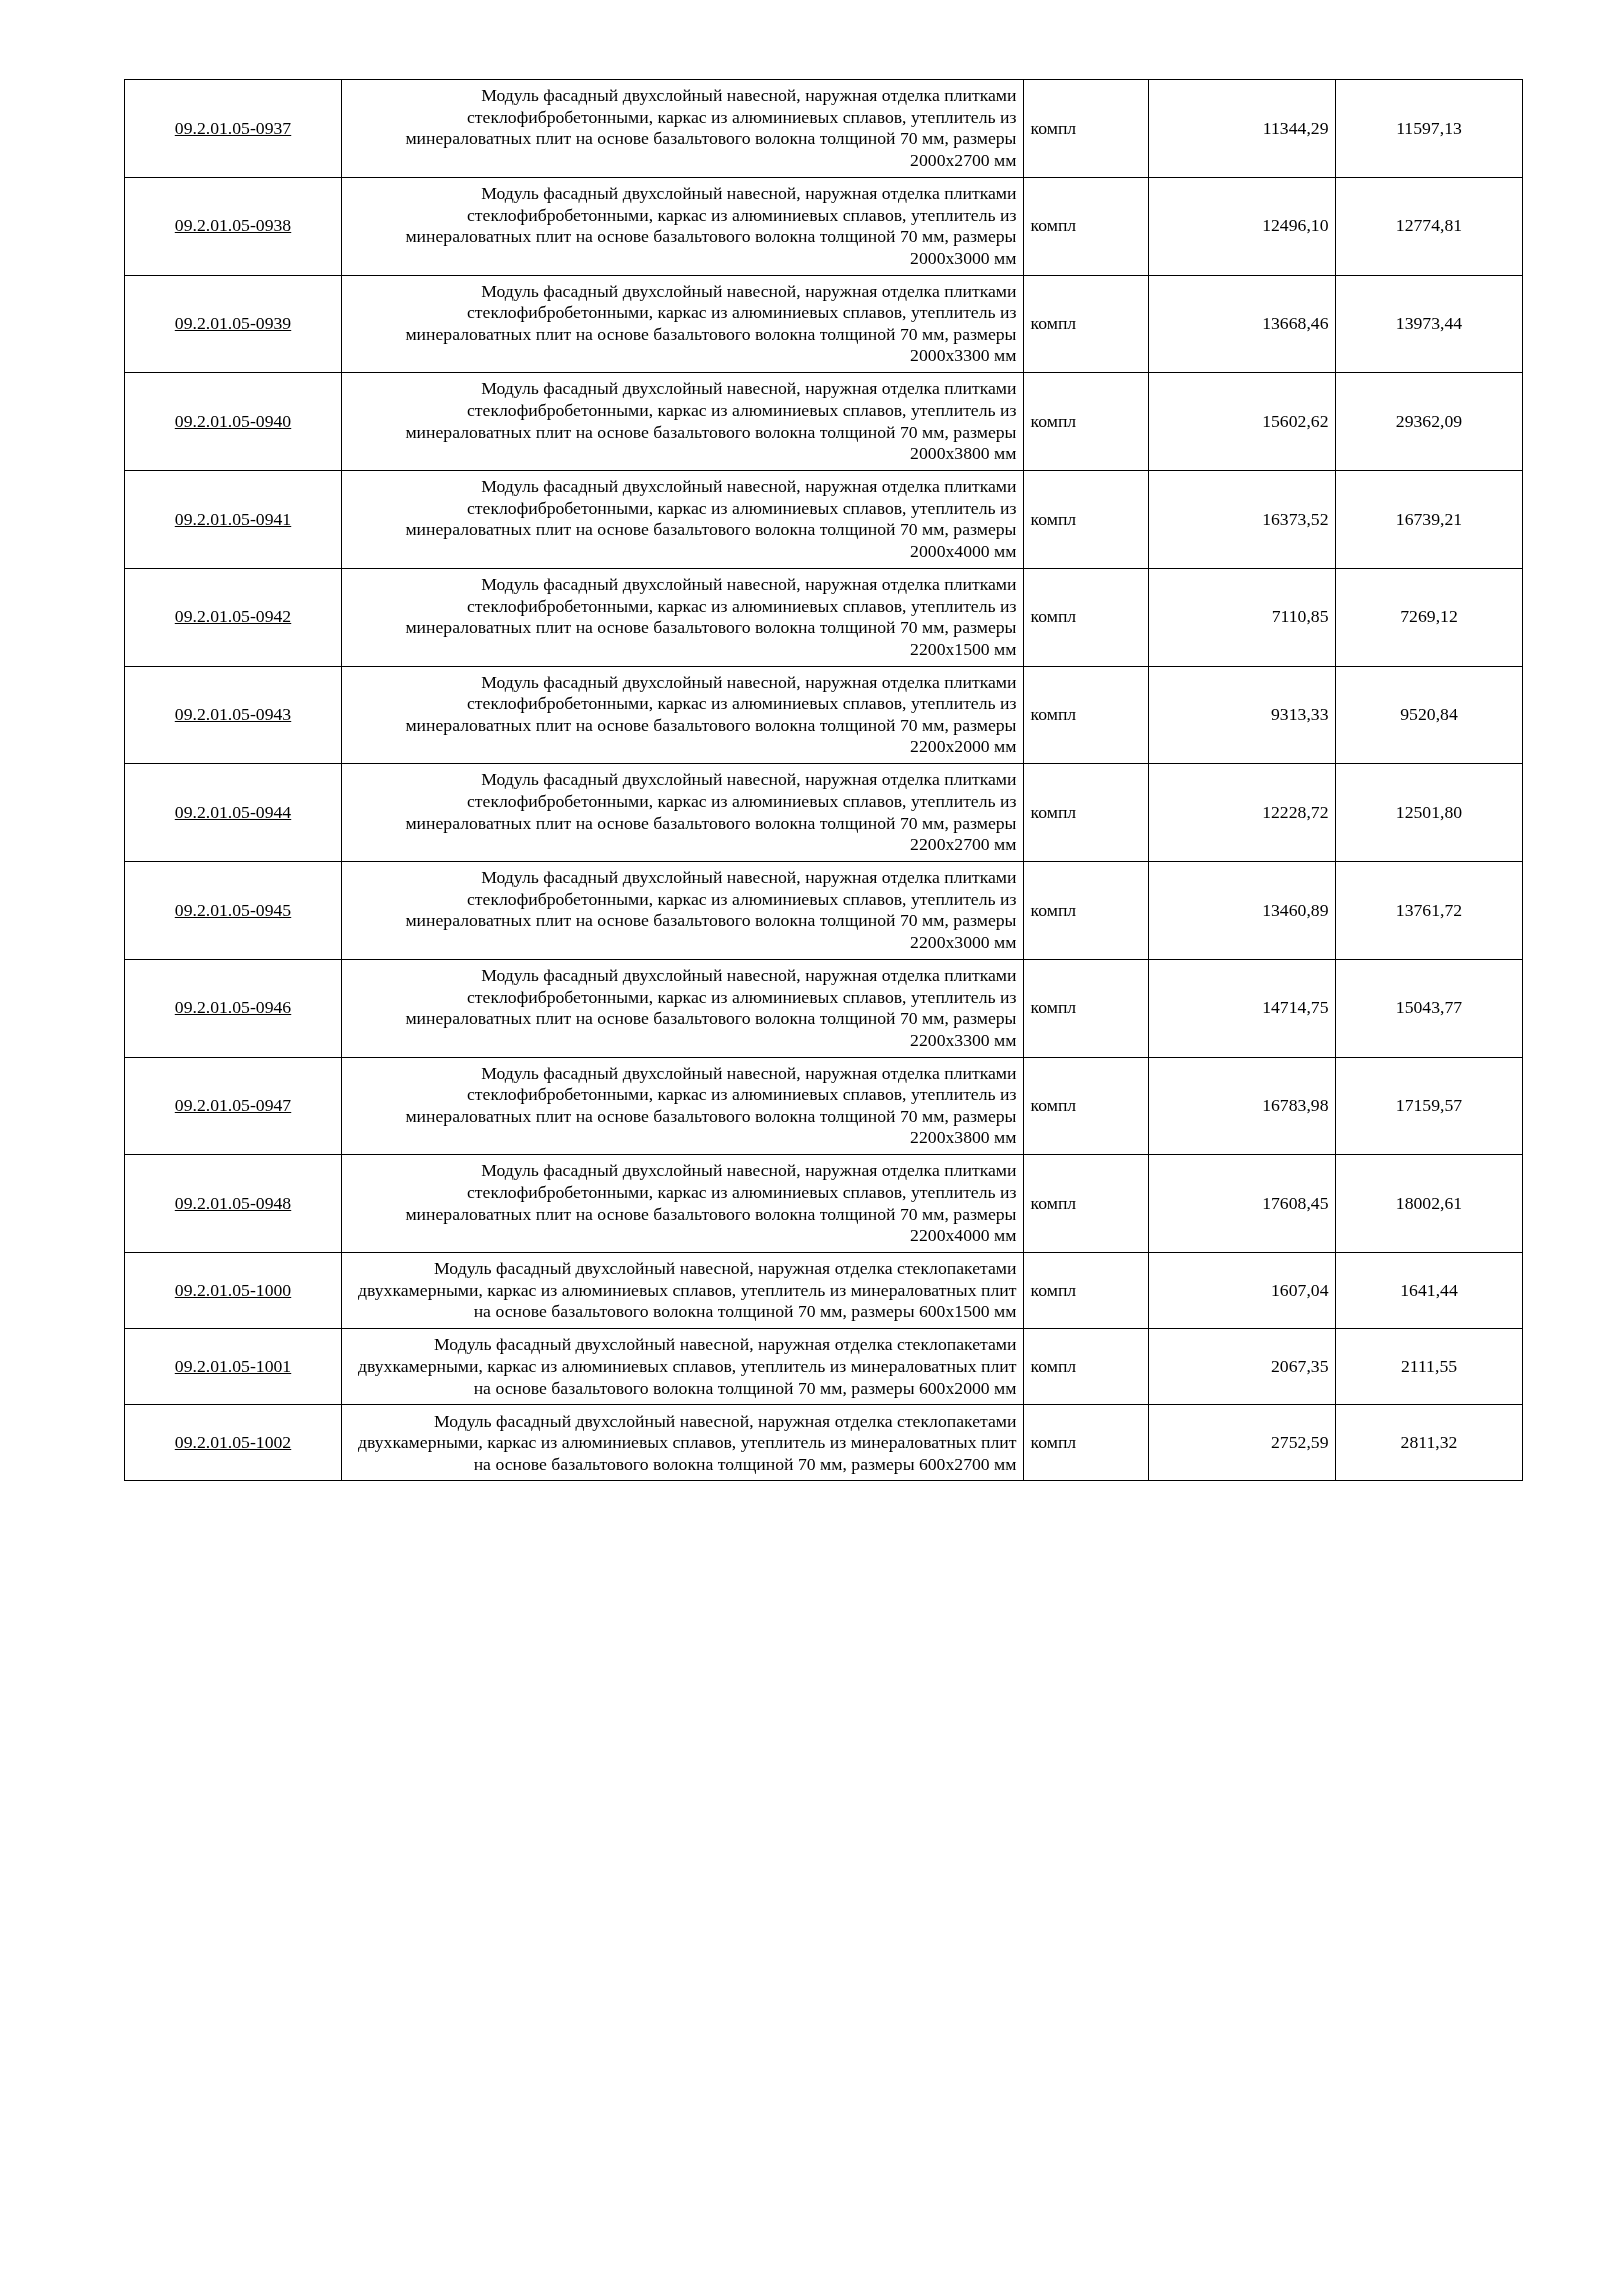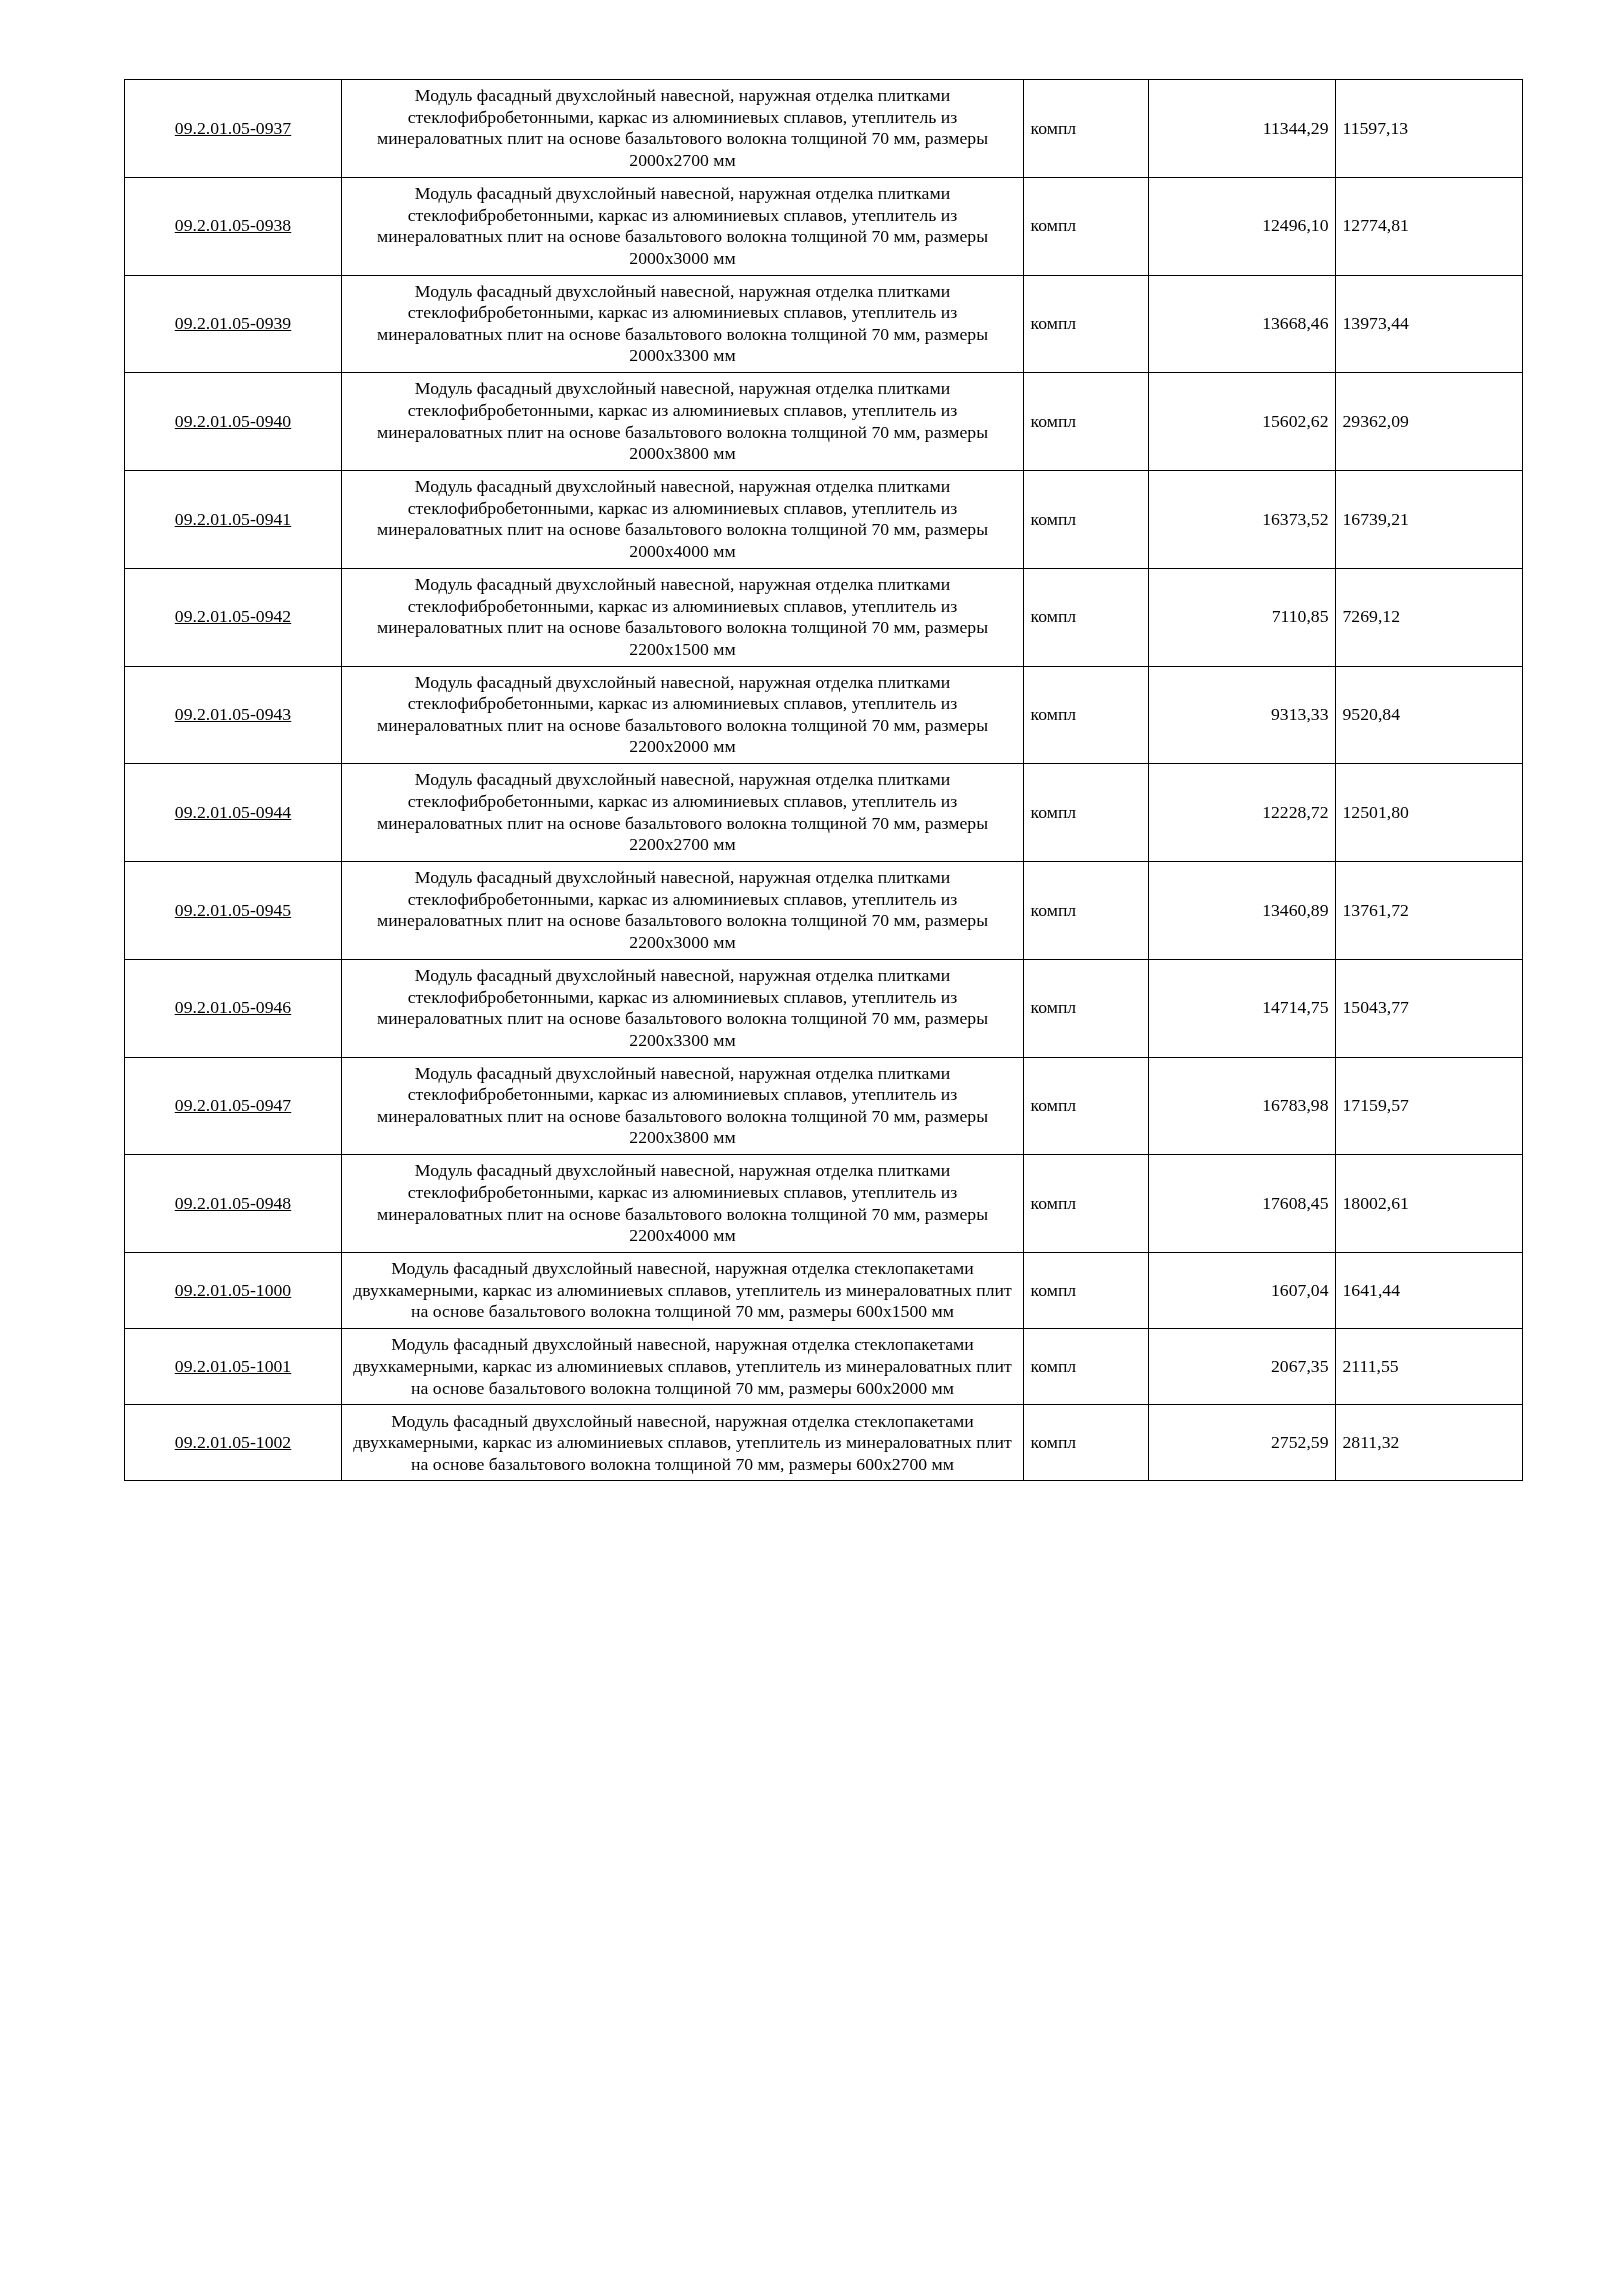--- a/index.html
+++ b/index.html
@@ -40,34 +40,35 @@
     line-height: 21.6px;
   }
   td.code {
     width: 203px;
     text-align: center;
     white-space: nowrap;
     text-decoration: underline;
   }
   td.descr {
     width: 668px;
-    text-align: center;
+    text-align: right;
     padding-left: 11.8px;
     padding-right: 6.5px;
   }
   td.unit {
     width: 111px;
     text-align: left;
   }
   td.price1 {
     width: 173px;
     text-align: right;
   }
   td.price2 {
     width: 173px;
+    text-align: center;
   }
 </style>
 </head>
 <body>
 
 <div class="page">
 
 
   <table class="price-table">
     <tbody>

